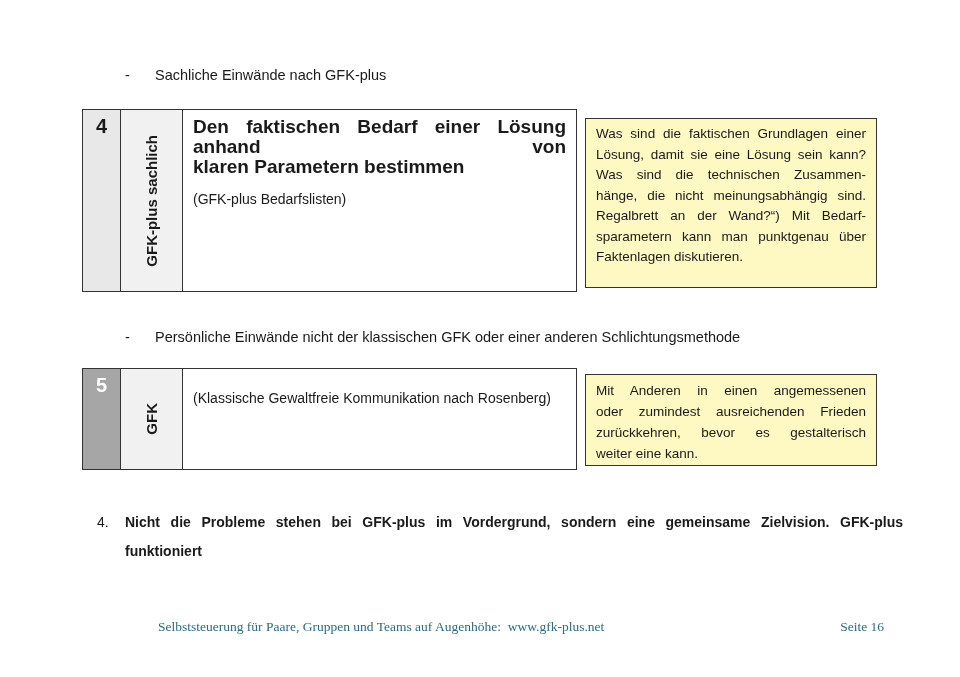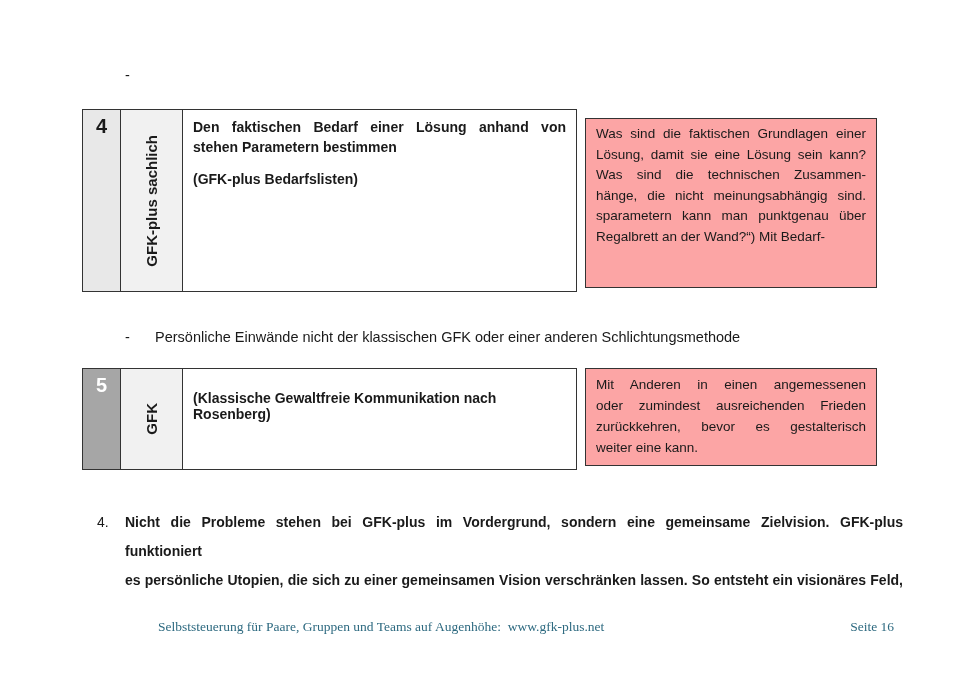--- a/index.html
+++ b/index.html
@@ -52,33 +52,33 @@
     transform: rotate(180deg);
     font-weight: bold;
     font-size: 15px;
     white-space: nowrap;
   }
   .cell-desc {
     flex: 1;
     padding: 7px 10px;
     background: #ffffff;
   }
-  .cell-title { font-weight: bold; font-size: 14px; line-height: 20px; }
-  .cell-sub { font-size: 14px; margin-top: 14px; font-weight: bold; }
+  .cell-title { font-weight: bold; font-size: 19px; line-height: 20px; }
+  .cell-sub { font-size: 14px; margin-top: 14px; }
 
   .right-box {
     flex: 1;
     margin-left: 8px;
     border: 1.5px solid #333333;
     padding: 5px 10px;
-    background: #fca5a5;
+    background: #fef9c3;
     font-size: 13.5px;
   }
   .trow-1 .right-box { margin-top: 9px; margin-bottom: 4px; line-height: 20.5px; }
-  .trow-2 .right-box { margin-bottom: 4px; line-height: 21px; }
+  .trow-2 .right-box { margin-top: 6px; margin-bottom: 4px; line-height: 21px; }
 
   
   .jl div { text-align: justify; text-align-last: justify; }
   .jl div:last-child { text-align-last: left; }
   
   .jl-full div { text-align: justify; text-align-last: justify; font-weight: bold; }
 
   
   .para { position: absolute; left: 97px; top: 508px; width: 806px; display: flex; font-size: 14px; }
   .para .pnum { width: 28px; line-height: 29px; }
@@ -87,50 +87,52 @@
   
   .footer-left, .footer-right {
     position: absolute;
     top: 619px;
     font-family: "Liberation Serif", serif;
     font-size: 13.5px;
     color: #2e6a80;
     white-space: pre;
   }
   .footer-left { left: 158px; }
-  .footer-right { right: 66px; }
+  .footer-right { right: 76px; }
 </style>
 </head>
 <body>
 
 <div class="bullet-line bullet-1">
   <span class="marker">-</span>
+  <span class="btext">Sachliche Einwände nach GFK-plus</span>
 </div>
 
 <div class="trow trow-1">
   <div class="left-group">
     <div class="cell-num">4</div>
     <div class="cell-cat">
       <span class="vtext">GFK-plus sachlich</span>
     </div>
     <div class="cell-desc">
       <div class="cell-title jl">
           <div>Den faktischen Bedarf einer Lösung anhand von</div>
-          <div>stehen Parametern bestimmen</div>
+          <div>klaren Parametern bestimmen</div>
         </div>
       <div class="cell-sub">(GFK-plus Bedarfslisten)</div>
     </div>
   </div>
   <div class="right-box jl">
       <div>Was sind die faktischen Grundlagen einer</div>
       <div>Lösung, damit sie eine Lösung sein kann?</div>
       <div>Was sind die technischen Zusammen-</div>
       <div>hänge, die nicht meinungsabhängig sind.</div>
+      <div>Regalbrett an der Wand?“) Mit Bedarf-</div>
       <div>sparametern kann man punktgenau über</div>
-      <div>Regalbrett an der Wand?“) Mit Bedarf-</div>
+      <div>Faktenlagen diskutieren.</div>
     </div>
 </div>
 
 <div class="bullet-line bullet-2">
   <span class="marker">-</span>
   <span class="btext">Persönliche Einwände nicht der klassischen GFK oder einer anderen Schlichtungsmethode</span>
 </div>
 
 <div class="trow trow-2">
   <div class="left-group">
@@ -147,18 +149,17 @@
       <div>oder zumindest ausreichenden Frieden</div>
       <div>zurückkehren, bevor es gestalterisch</div>
       <div>weiter eine kann.</div>
     </div>
 </div>
 
 <div class="para">
   <div class="pnum">4.</div>
   <div class="plines jl-full">
       <div>Nicht die Probleme stehen bei GFK-plus im Vordergrund, sondern eine gemeinsame Zielvision. GFK-plus funktioniert</div>
-      <div>es persönliche Utopien, die sich zu einer gemeinsamen Vision verschränken lassen. So entsteht ein visionäres Feld,</div>
     </div>
 </div>
 
 <div class="footer-left">Selbststeuerung für Paare, Gruppen und Teams auf Augenhöhe:  www.gfk-plus.net</div>
 <div class="footer-right">Seite 16</div>
 
 </body></html>

